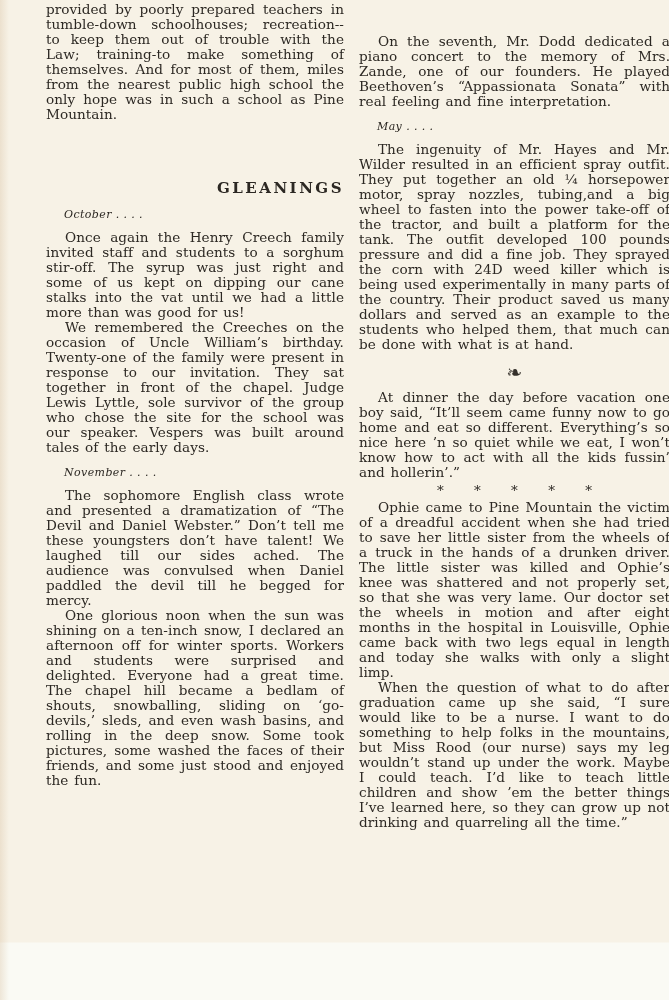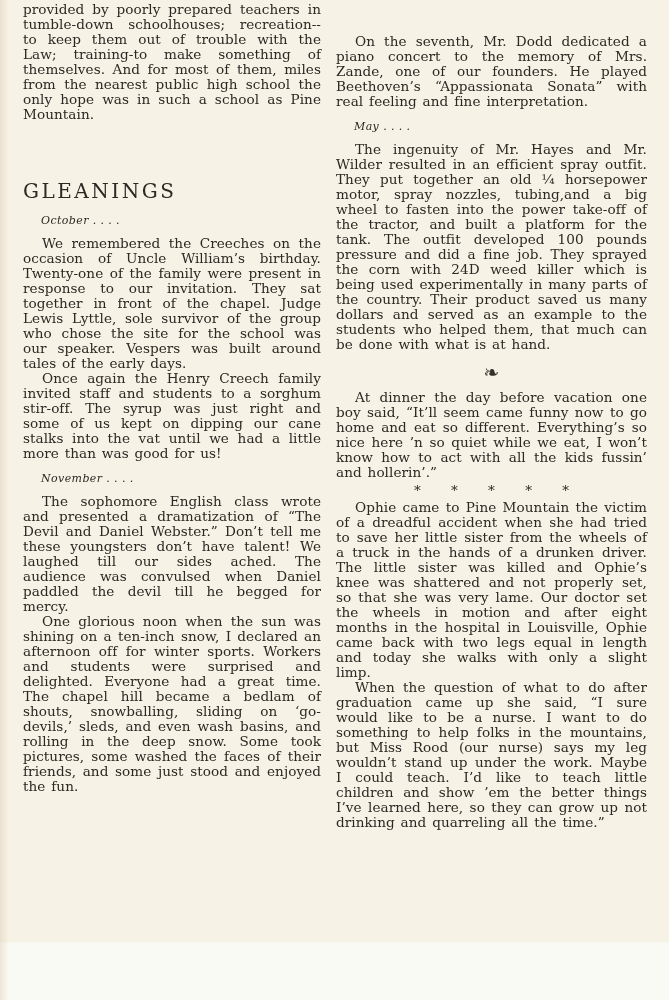--- a/index.html
+++ b/index.html
@@ -11,40 +11,40 @@
     box-sizing: border-box;
     color: #2c2823;
     font-family: "DejaVu Serif", "Liberation Serif", serif;
     background:
       linear-gradient(90deg, rgba(210,184,150,0.30) 0px, rgba(210,184,150,0.0) 9px),
       linear-gradient(180deg, #f7f2e6 0px, #f7f2e6 942px, #fafaf4 943px, #fafaf4 100%);
   }
   .columns {
     display: flex;
     gap: 15px;
-    padding: 2px 14px 0 23px;
+    padding: 2px 14px 0 46px;
   }
   .col-left  { width: 298px; flex: 0 0 298px; }
   .col-right { width: 311px; flex: 0 0 311px; margin-top: 32px; }
   p.body {
     margin: 0;
     font-size: 13.6px;
     line-height: 15.0px;
     text-align: justify;
     text-indent: 19px;
     letter-spacing: 0.05px;
     word-spacing: 1.5px;
   }
   p.noindent { text-indent: 0; }
   .gleanings {
     margin: 57px 0 0 0;
-    text-align: left;
-    font-size: 20px;
+    text-align: right;
+    font-size: 15px;
     letter-spacing: 2.5px;
-    font-weight: 400;
+    font-weight: 700;
   }
   .subtitle { margin-top: 19px; }
   .month {
     font-style: italic;
     font-size: 11px;
     margin: 11px 0 9px 18px;
     letter-spacing: 0.4px;
   }
   .ornament {
     text-align: center;
@@ -70,23 +70,23 @@
   <div class="columns">
 
     <div class="col-left">
       <p class="body noindent">provided by poorly prepared teachers in tumble-down schoolhouses; recreation-- to keep them out of trouble with the Law; training-to make something of themselves. And for most of them, miles from the nearest public high school the only hope was in such a school as Pine Mountain.</p>
 
       <div class="gleanings">GLEANINGS</div>
 
 
       <div class="month">October . . . .</div>
 
+      <p class="body">Once again the Henry Creech family invited staff and students to a sorghum stir-off. The syrup was just right and some of us kept on dipping our cane stalks into the vat until we had a little more than was good for us!</p>
+
       <p class="body">We remembered the Creeches on the occasion of Uncle William’s birthday. Twenty-one of the family were present in response to our invitation. They sat together in front of the chapel. Judge Lewis Lyttle, sole survivor of the group who chose the site for the school was our speaker. Vespers was built around tales of the early days.</p>
-
-      <p class="body">Once again the Henry Creech family invited staff and students to a sorghum stir-off. The syrup was just right and some of us kept on dipping our cane stalks into the vat until we had a little more than was good for us!</p>
 
       <div class="month">November . . . .</div>
 
       <p class="body">The sophomore English class wrote and presented a dramatization of “The Devil and Daniel Webster.” Don’t tell me these youngsters don’t have talent! We laughed till our sides ached. The audience was convulsed when Daniel paddled the devil till he begged for mercy.</p>
 
 
       <p class="body">One glorious noon when the sun was shining on a ten-inch snow, I declared an afternoon off for winter sports. Workers and students were surprised and delighted. Everyone had a great time. The chapel hill became a bedlam of shouts, snowballing, sliding on ‘go-devils,’ sleds, and even wash basins, and rolling in the deep snow. Some took pictures, some washed the faces of their friends, and some just stood and enjoyed the fun.</p>
     </div>
 
     <div class="col-right">

